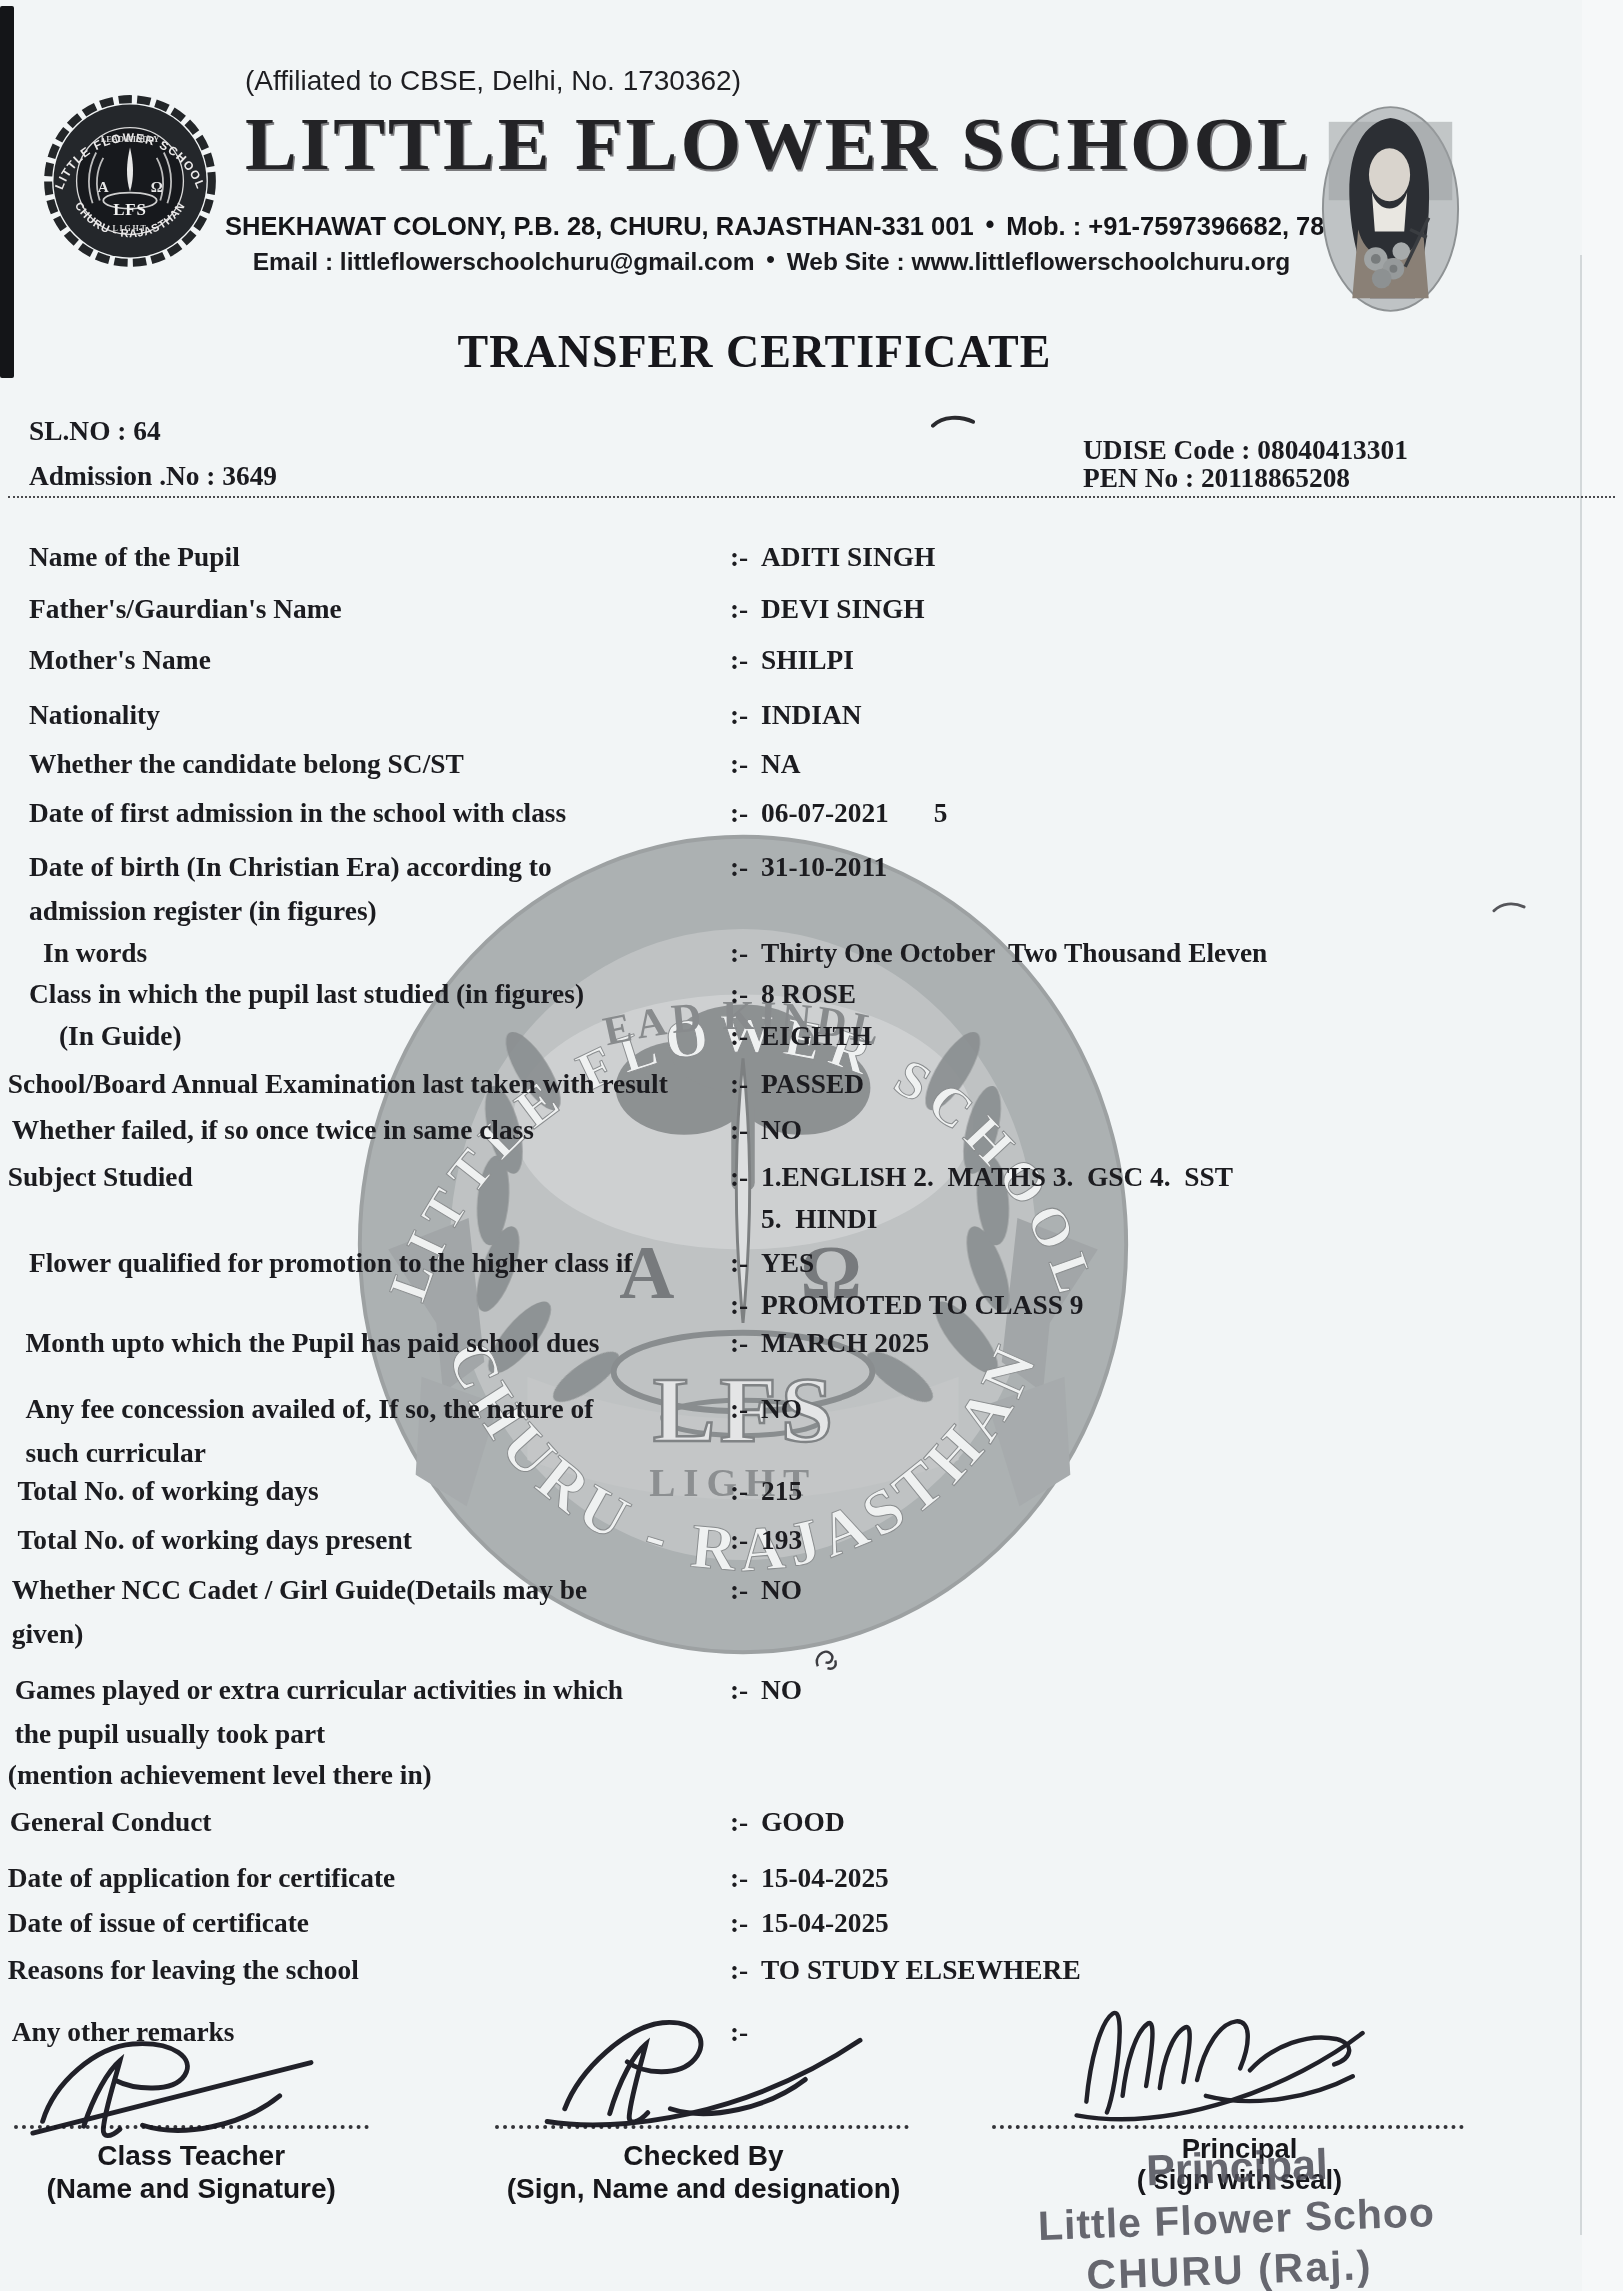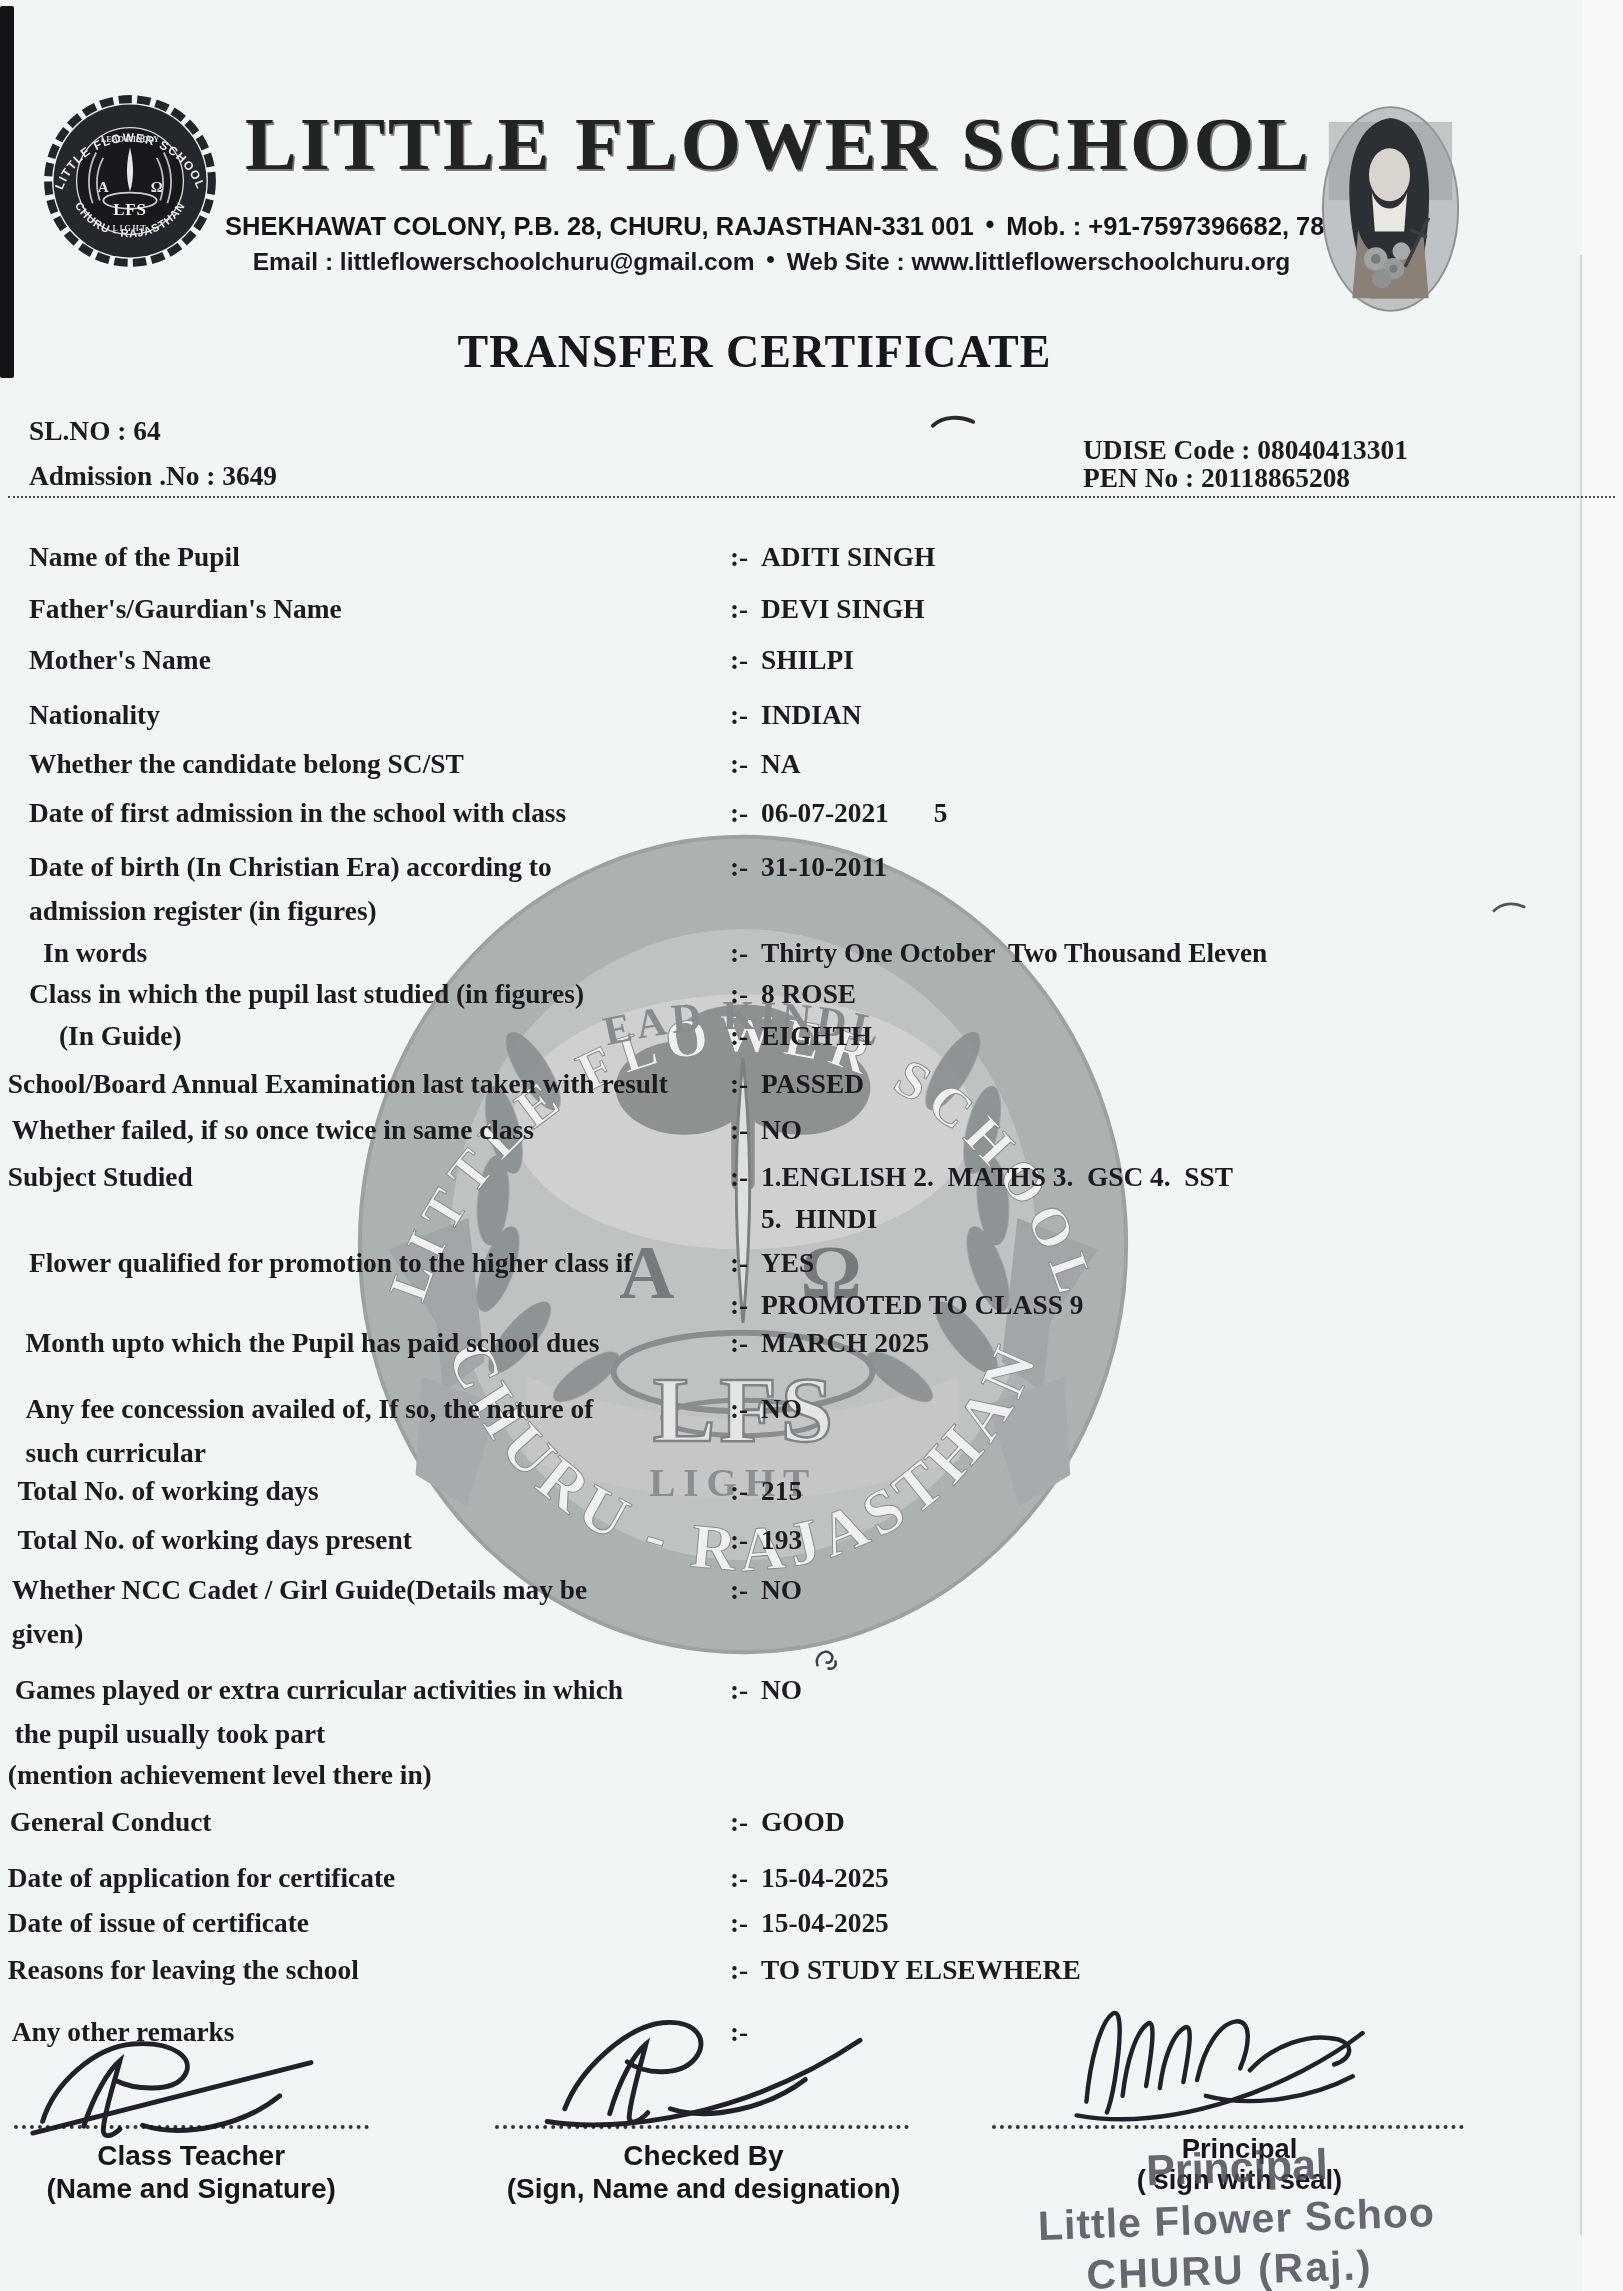--- a/index.html
+++ b/index.html
@@ -67,20 +67,21 @@
   .pen-mark{position:absolute;z-index:2;}
 </style>
 </head>
 <body>
 
 <div class="page">
   <div class="right-margin"></div>
   <div class="scan-line-right"></div>
   <div class="scan-strip"></div>
 
+  <div class="affiliation">(Affiliated to CBSE, Delhi, No. 1730362)</div>
   <div class="school-name">LITTLE FLOWER SCHOOL</div>
   <div class="addr-row"><span>SHEKHAWAT COLONY, P.B. 28, CHURU, RAJASTHAN-331 001</span><span class="dotsep">•</span><span>Mob. : +91-7597396682, 7849877186</span></div>
   <div class="email-row"><span>Email : littleflowerschoolchuru@gmail.com</span><span class="dotsep">•</span><span>Web Site : www.littleflowerschoolchuru.org</span></div>
 
   <svg class="logo" viewBox="0 0 200 200">
     <circle cx="100" cy="100" r="92" fill="none" stroke="#232629" stroke-width="9" stroke-dasharray="15 6"></circle>
     <circle cx="100" cy="100" r="86" fill="#24272b"></circle>
     <circle cx="100" cy="100" r="60" fill="#17191d" stroke="#d9d9d9" stroke-width="1.5"></circle>
     <defs>
       <path id="lg-top" d="M 22,118 A 80,80 0 0 1 178,118"></path>

